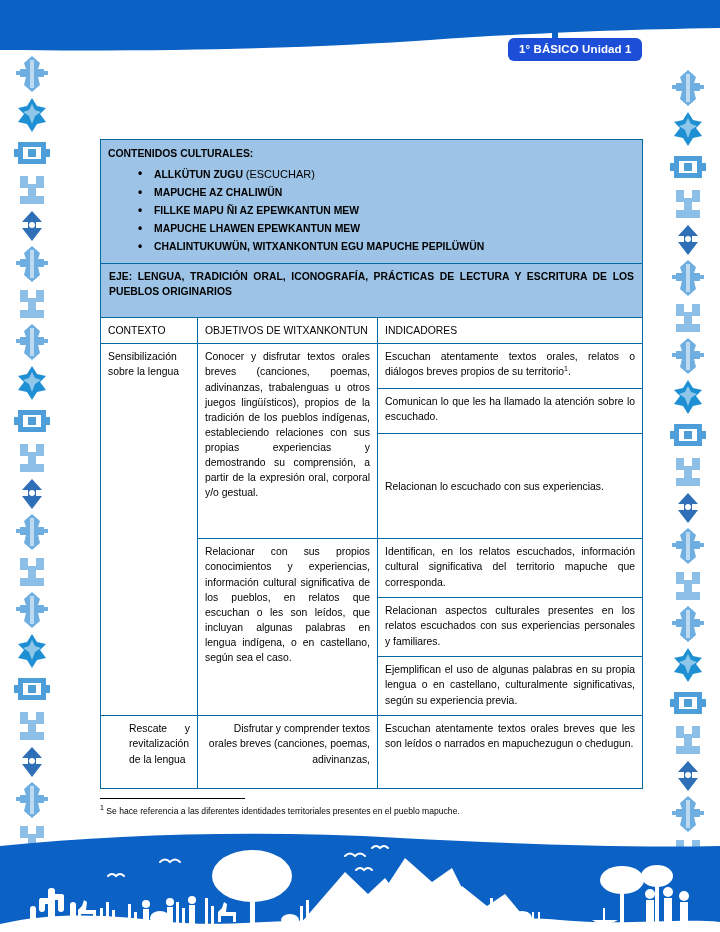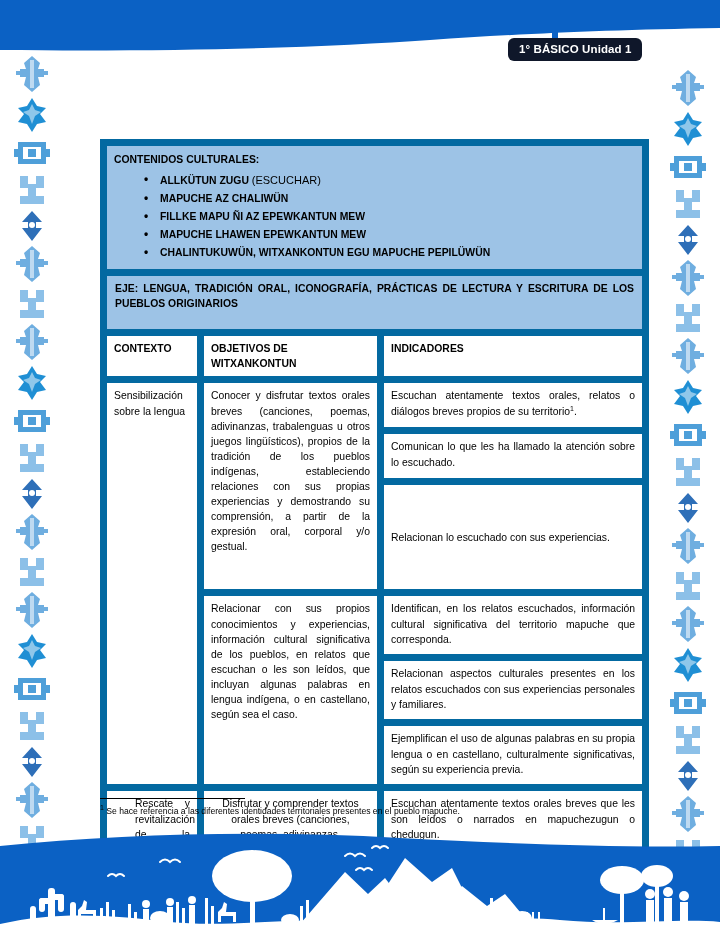--- a/index.html
+++ b/index.html
@@ -17,21 +17,21 @@
   #top-banner {
     position: absolute; top: 0; left: 0;
     width: 720px; height: 70px;
     overflow: hidden;
   }
   #top-banner svg { display: block; }
 
   #unit-badge {
     position: absolute;
     left: 508px; top: 38px;
-    background: #0f172a;
+    background: #1d4ed8;
     color: #ffffff;
     font-size: 11.5px;
     font-weight: bold;
     padding: 5px 11px 6px 11px;
     border-radius: 6px;
     white-space: nowrap;
     letter-spacing: .1px;
     z-index: 6;
   }
 
@@ -67,21 +67,21 @@
   }
 
   table.doc-table {
     position: absolute;
     left: 100px; top: 139px;
     width: 542px;
     border-collapse: collapse;
     table-layout: fixed;
   }
   table.doc-table td {
-    border: 7px solid #0369a1;
+    border: 1px solid #0369a1;
     padding: 5px 7px 5px 7px;
     vertical-align: top;
     font-size: 10.4px;
     line-height: 1.45;
     background: #ffffff;
   }
 
   td.band {
     background: #9DC3E6 !important;
     font-weight: bold;
@@ -107,27 +107,27 @@
     line-height: 1.3;
   }
   ul.cc-list li::before {
     content: "\2022";
     position: absolute;
     left: 0; top: -1px;
     font-size: 12px;
   }
   ul.cc-list li .normal { font-weight: normal; font-size: 11px; }
 
-  td.col-head { font-weight: bold; font-size: 10.4px; padding: 5px 7px; }
+  td.col-head { font-weight: normal; font-size: 10.4px; padding: 5px 7px; }
 
   td.ctx  { font-size: 10.4px; text-align: justify; text-justify: inter-word; }
   td.oa   { font-size: 10.4px; text-align: justify; text-justify: inter-word; }
   td.ind  { font-size: 10.4px; text-align: justify; text-justify: inter-word; }
   td.ind.mid { vertical-align: middle; }
-  td.oa.nojust { text-align: center; }
+  td.oa.nojust { text-align: right; }
   td.ctx.lastrow { text-align: justify; padding-left: 28px; }
 
   sup { font-size: 7px; vertical-align: super; line-height: 0; }
 
   
   #footnote {
     position: absolute;
     left: 100px; top: 798px;
     width: 500px;
     z-index: 3;

